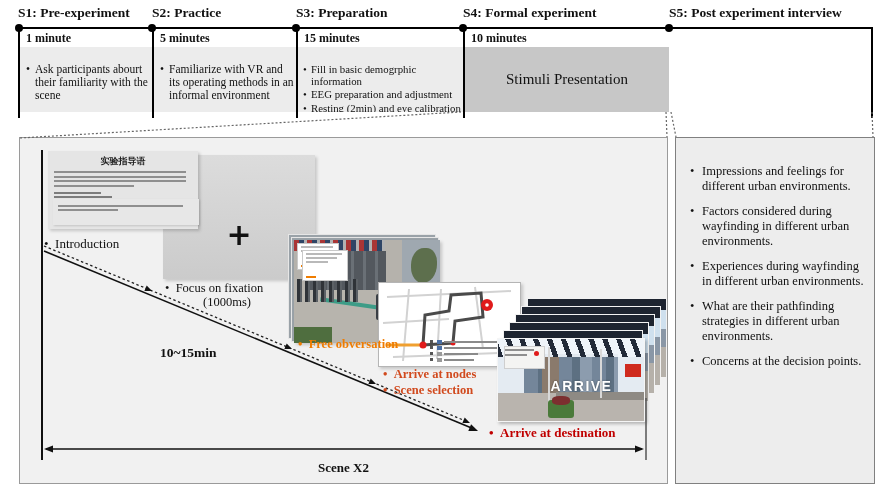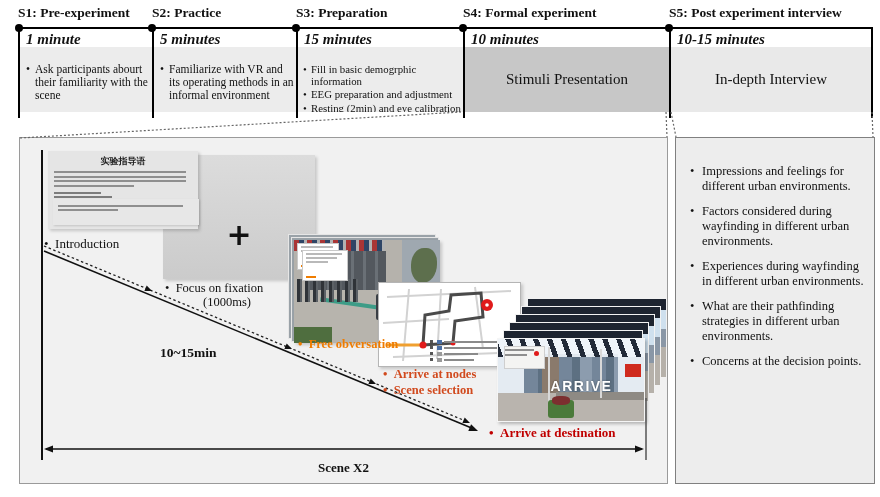--- a/index.html
+++ b/index.html
@@ -6,21 +6,21 @@
   .canvas{position:relative;width:880px;height:497px;background:#fff;
           font-family:"Liberation Serif", serif; color:#111; overflow:hidden;}
   .abs{position:absolute;}
 
   
   .stage-title{position:absolute;top:5px;font-weight:bold;font-size:13.5px;white-space:nowrap;}
   .axis{position:absolute;left:18px;top:27px;width:855px;height:2px;background:#000;}
   .axis-dot{position:absolute;top:24px;width:8px;height:8px;border-radius:50%;background:#000;}
   .stage{position:absolute;top:28px;height:90px;border-left:2px solid #000;box-sizing:border-box;}
   .stage-cap{position:absolute;top:28px;left:871px;width:2px;height:90px;background:#000;}
-  .stage-dur{font-style:italic;font-weight:bold;font-size:15px;padding:3px 0 0 6px;height:15px;}
+  .stage-dur{font-weight:bold;font-size:12px;padding:3px 0 0 6px;height:15px;}
   .stage-body{position:absolute;left:0;right:0;top:19px;bottom:6px;background:#ececec;overflow:hidden;}
   .stage-body ul{margin:16px 2px 0 4px;padding:0;list-style:none;}
   .stage-body li{position:relative;padding-left:11px;font-size:11.5px;line-height:1.13;margin-bottom:1px;}
   .stage-body li:before{content:"\2022";position:absolute;left:2px;}
   .stage-body.tight li{font-size:10.8px;padding-left:9px;}
   .stage-body.tight li:before{left:1px;}
   .stage-body.center{display:flex;align-items:center;justify-content:center;font-size:15px;}
   .s4fill{background:#c7c7c7;}
   .s5fill{background:#e9e9e9;}
 
@@ -148,26 +148,20 @@
         <li>Fill in basic demogrphic information</li>
         <li>EEG preparation and adjustment</li>
         <li>Resting (2min) and eye calibration</li>
       </ul>
     </div>
   </div>
   <div class="stage" style="left:463px;width:206px">
     <div class="stage-dur">10 minutes</div>
     <div class="stage-body center s4fill">
       <span>Stimuli Presentation</span>
-    </div>
-  </div>
-  <div class="stage" style="left:669px;width:202px">
-    <div class="stage-dur">10-15 minutes</div>
-    <div class="stage-body center s5fill">
-      <span>In-depth Interview</span>
     </div>
   </div>
 
   <svg class="overlay under" width="880" height="497">
     <path d="M20,138 L461,112" stroke="#666" stroke-width="1.2" stroke-dasharray="2,2" fill="none"></path>
     <path d="M666,112 L667,137" stroke="#666" stroke-width="1.2" stroke-dasharray="2,2" fill="none"></path>
     <path d="M671,112 L676,137" stroke="#666" stroke-width="1.2" stroke-dasharray="2,2" fill="none"></path>
     <path d="M872,112 L873,137" stroke="#666" stroke-width="1.2" stroke-dasharray="2,2" fill="none"></path>
   </svg>
 

